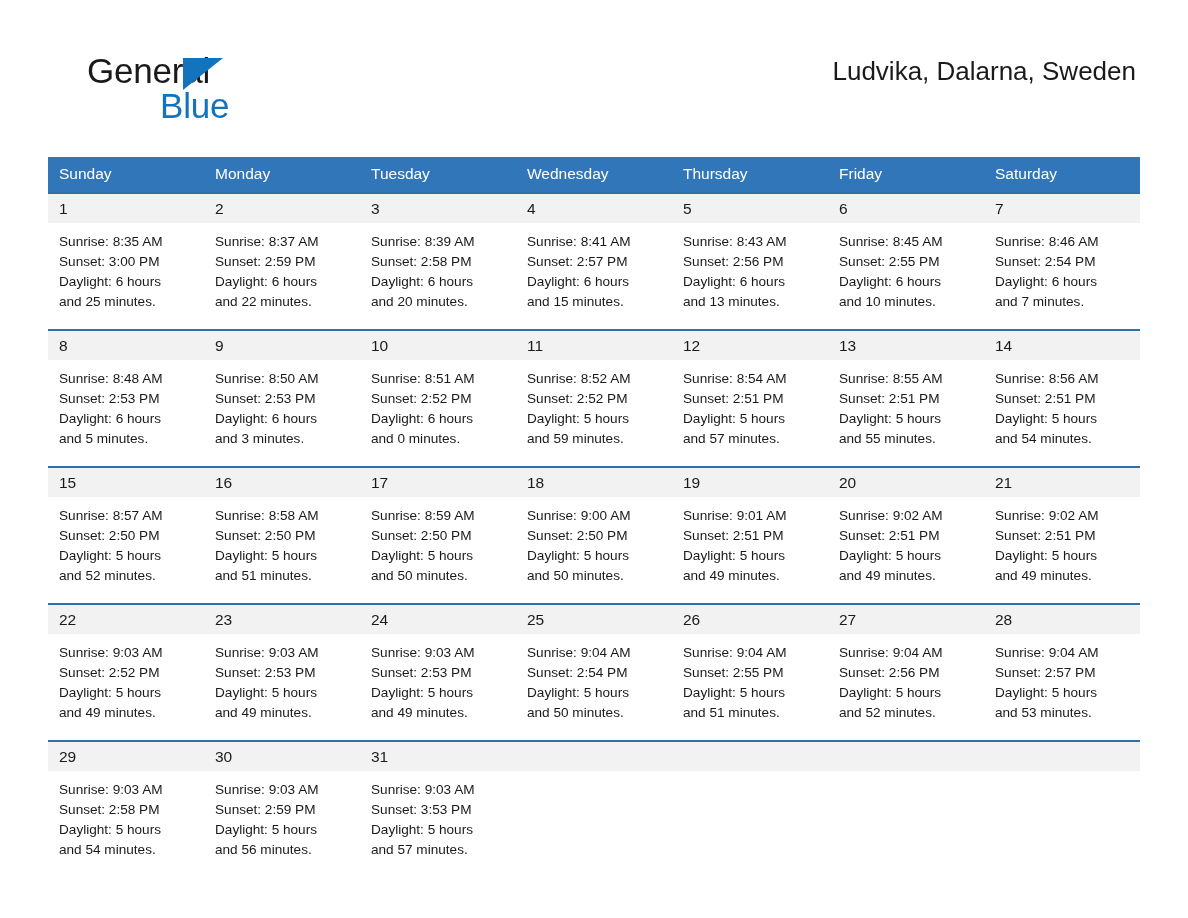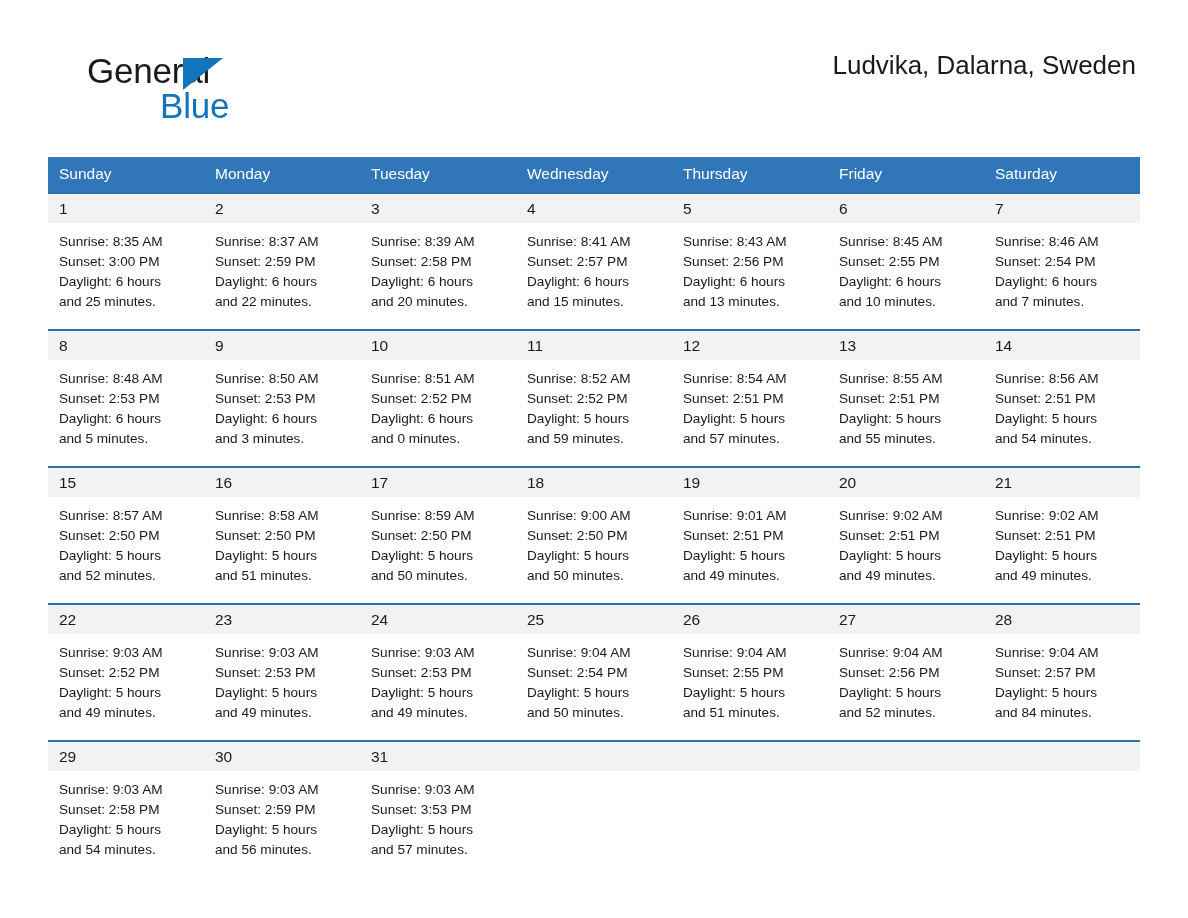--- a/index.html
+++ b/index.html
@@ -78,21 +78,21 @@
     width: 700px;
   }
   .month-title {
     font-size: 43px;
     line-height: 52px;
     font-weight: 400;
     color: #1a1a1a;
     white-space: nowrap;
   }
   .location-title {
-    margin-top: 2px;
+    margin-top: 8px;
     font-size: 26px;
     line-height: 30px;
     font-weight: 400;
     color: #1a1a1a;
     white-space: nowrap;
   }
 
   
   .calendar {
     position: absolute;
@@ -490,21 +490,21 @@
                 </div>
               </div>
             </td>
             <td>
               <div class="cell-inner">
                 <div class="daynum-band">28</div>
                 <div class="cell-body">
                   <div>Sunrise: 9:04 AM</div>
                   <div>Sunset: 2:57 PM</div>
                   <div>Daylight: 5 hours</div>
-                  <div>and 84 minutes.</div>
+                  <div>and 53 minutes.</div>
                 </div>
               </div>
             </td>
           </tr>
           <tr class="week-row">
             <td>
               <div class="cell-inner">
                 <div class="daynum-band">29</div>
                 <div class="cell-body">
                   <div>Sunrise: 9:03 AM</div>

